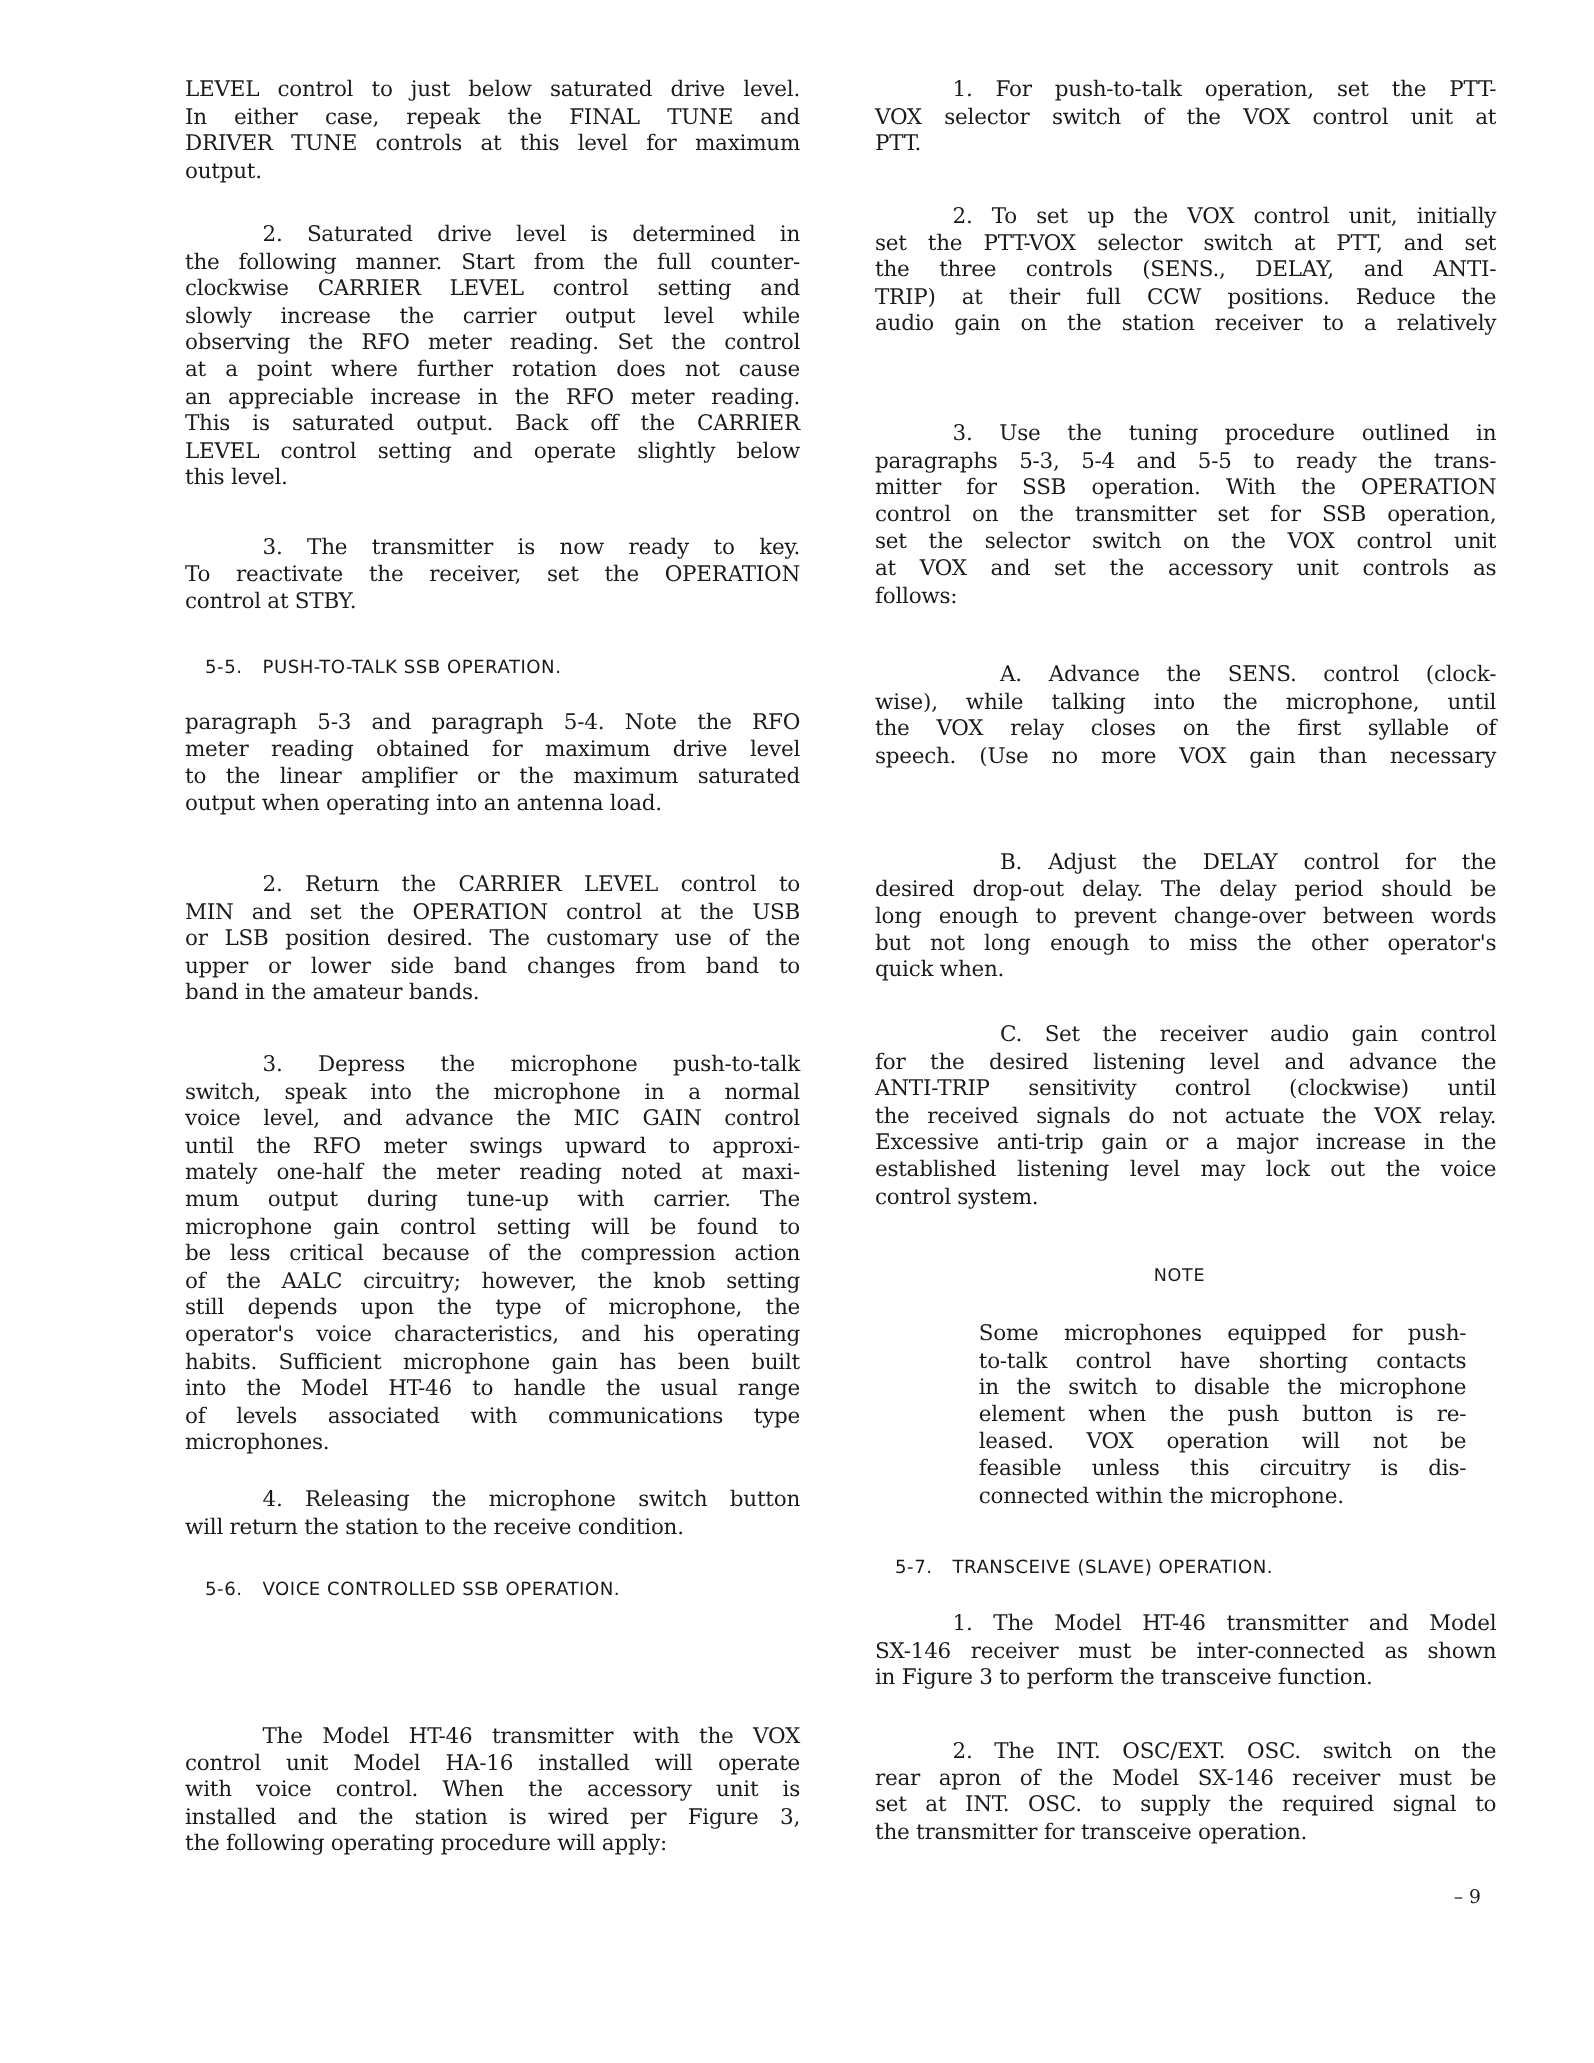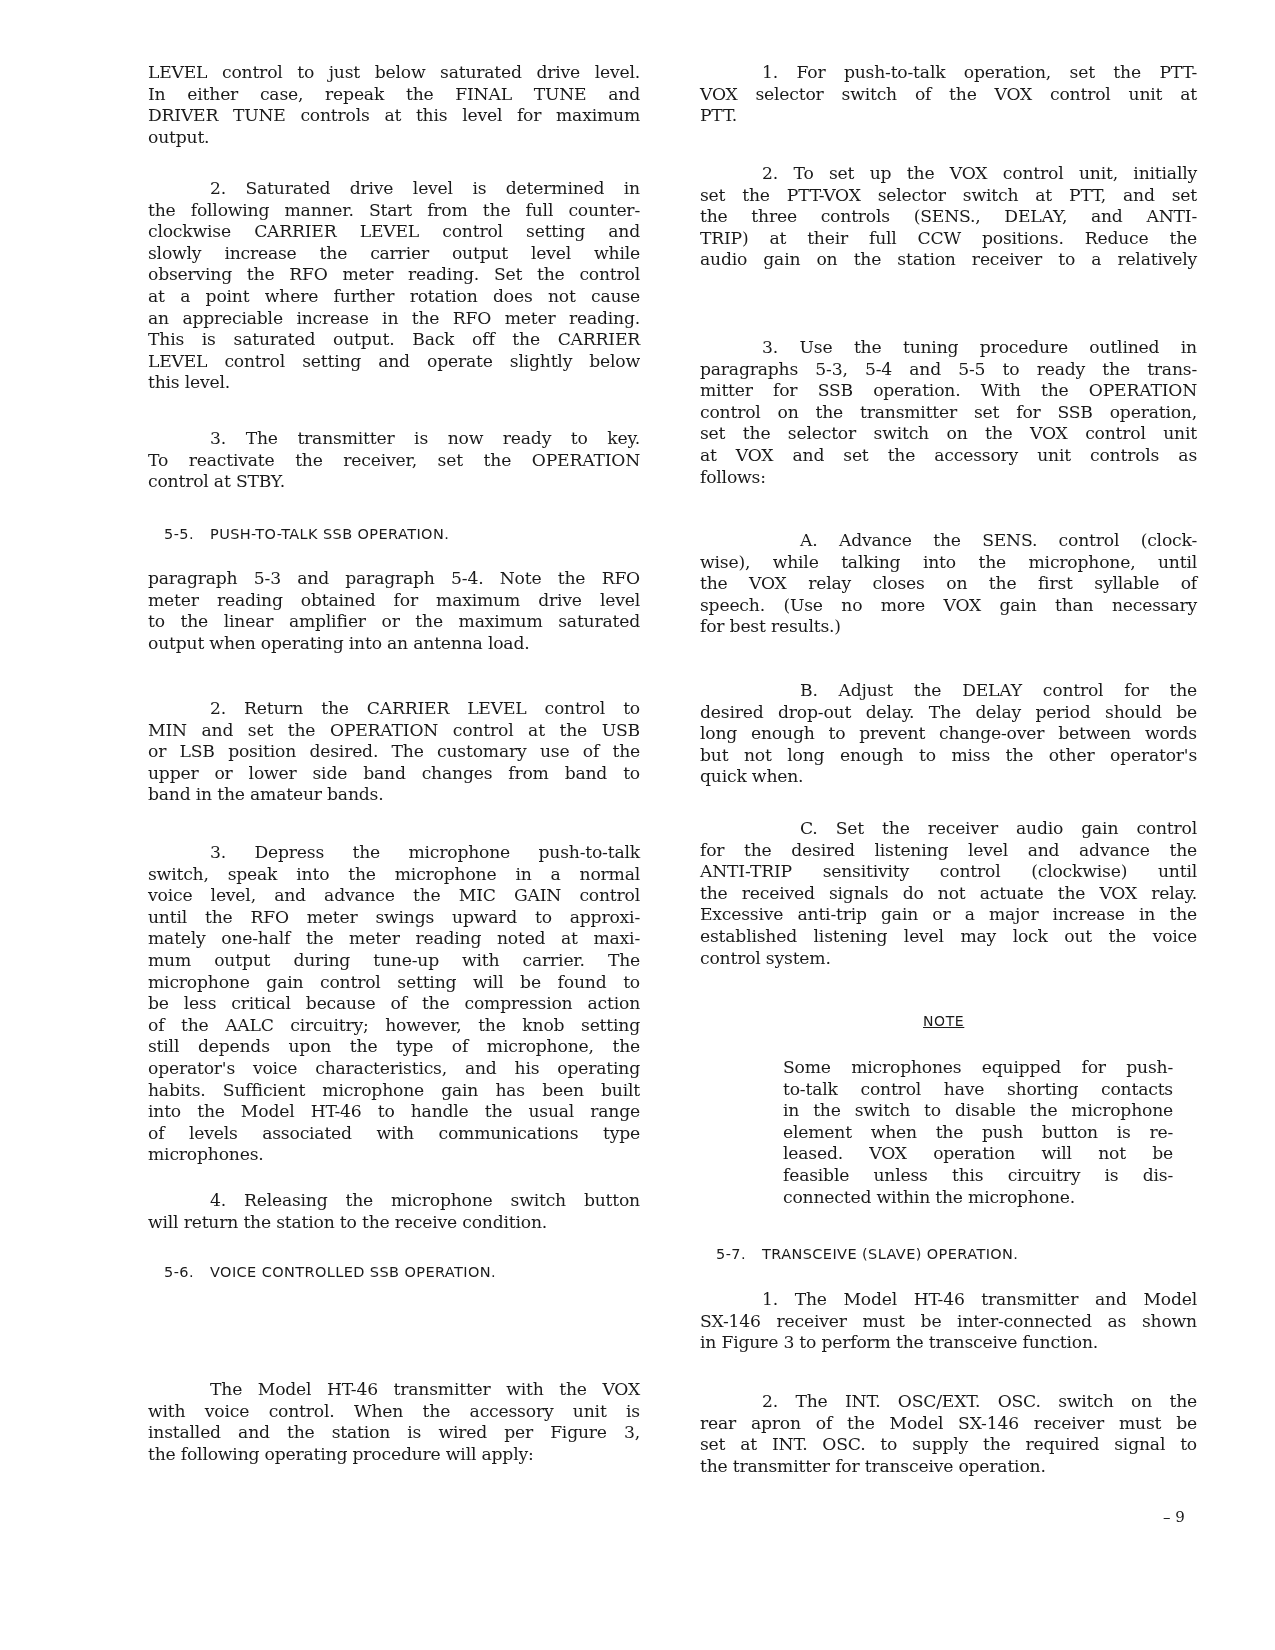--- a/index.html
+++ b/index.html
@@ -25,21 +25,21 @@
   .heading {
     font-family: "DejaVu Sans", "Liberation Sans", sans-serif;
     font-size: 14.5px;
     letter-spacing: 0.4px;
     white-space: nowrap;
   }
   .heading .num { display: inline-block; width: 62px; text-align: center; }
   .note-title {
     position: absolute;
     font-family: "DejaVu Sans", "Liberation Sans", sans-serif;
-    font-size: 14px; letter-spacing: 0.6px; text-decoration: underline;
+    font-size: 14px; letter-spacing: 0.6px;
   }
   .note-body { position: absolute; left: 83px; width: 390px; }
   .pagenum {
     position: absolute; left: 1163px; top: 1508px;
     font-family: "DejaVu Serif", "Liberation Serif", serif; font-size: 15px;
   }
 </style>
 </head>
 <body>
 
@@ -114,20 +114,21 @@
       <div class="ln ind">4.   Releasing the microphone switch button</div>
       <div class="ln last">will return the station to the receive condition.</div>
     </div>
 
     <div class="block heading" style="top:1264px">
       <span class="num">5-6.</span><span>VOICE CONTROLLED SSB OPERATION.</span>
     </div>
 
     <div class="block" style="top:1379px">
       <div class="ln ind">The Model HT-46 transmitter with the VOX</div>
+      <div class="ln">control unit Model HA-16 installed will operate</div>
       <div class="ln">with voice control. When the accessory unit is</div>
       <div class="ln">installed and the station is wired per Figure 3,</div>
       <div class="ln last">the following operating procedure will apply:</div>
     </div>
   </div>
 
   <div class="col col-right">
 
     <div class="block" style="top:62px">
       <div class="ln ind">1.  For push-to-talk operation, set the PTT-</div>
@@ -151,21 +152,20 @@
       <div class="ln">set the selector switch on the VOX control unit</div>
       <div class="ln">at VOX and set the accessory unit controls as</div>
       <div class="ln last">follows:</div>
     </div>
 
     <div class="block" style="top:530px">
       <div class="ln ind2">A.   Advance the SENS. control (clock-</div>
       <div class="ln">wise), while talking into the microphone, until</div>
       <div class="ln">the VOX relay closes on the first syllable of</div>
       <div class="ln">speech. (Use no more VOX gain than necessary</div>
-      <div class="ln last">for best results.)</div>
     </div>
 
     <div class="block" style="top:680px">
       <div class="ln ind2">B.   Adjust the DELAY control for the</div>
       <div class="ln">desired drop-out delay. The delay period should be</div>
       <div class="ln">long enough to prevent change-over between words</div>
       <div class="ln">but not long enough to miss the other operator's</div>
       <div class="ln last">quick when.</div>
     </div>
 

